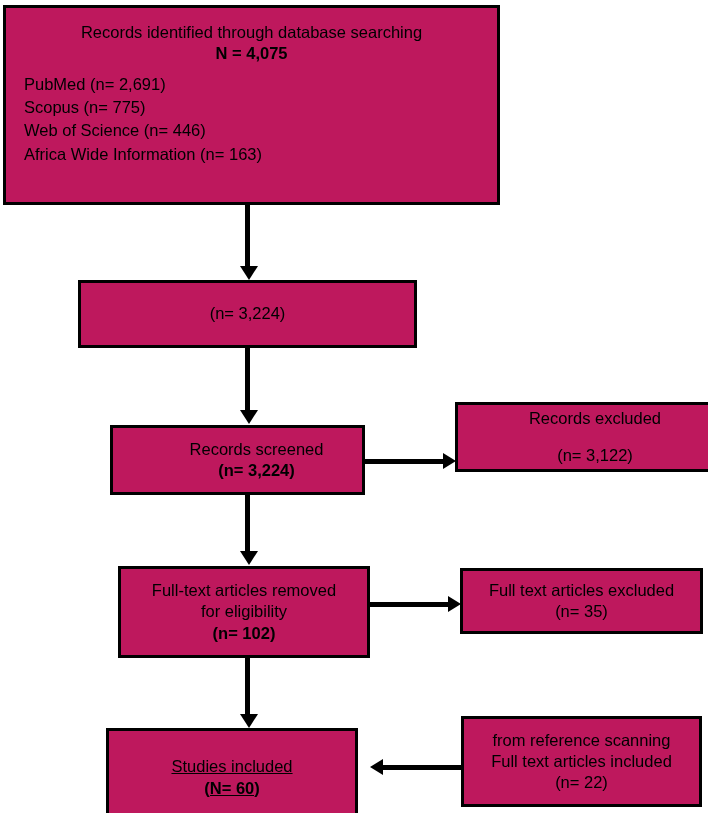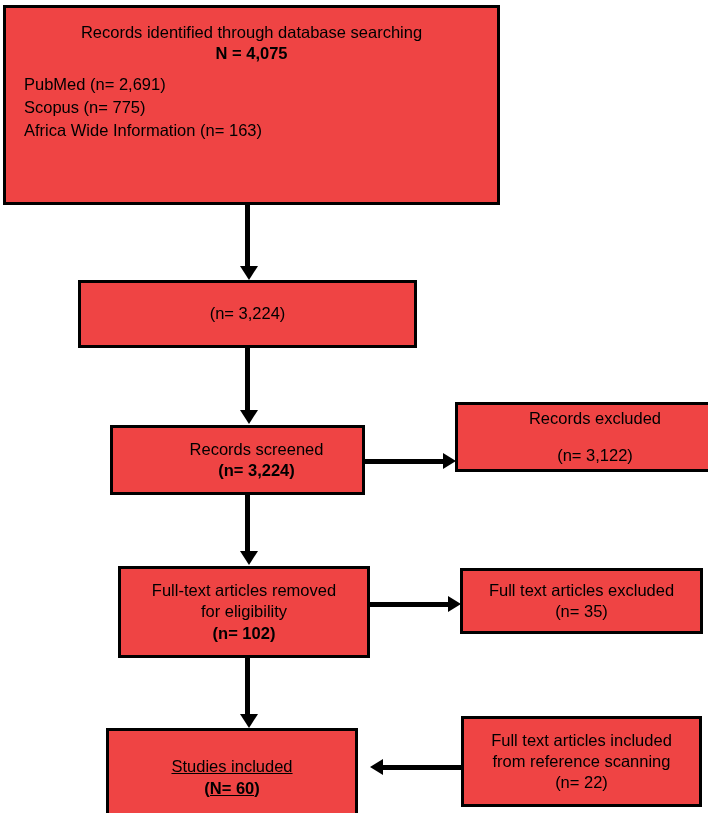--- a/index.html
+++ b/index.html
@@ -16,21 +16,21 @@
     position: relative;
     width: 708px;
     height: 813px;
     background: #ffffff;
     overflow: hidden;
   }
   .box {
     position: absolute;
     box-sizing: border-box;
     border: 3px solid #000000;
-    background: #ef4444;
+    background: #be185d;
     display: flex;
     flex-direction: column;
     justify-content: center;
     align-items: center;
     text-align: center;
     line-height: 1.28;
   }
   .box.topleft {
     justify-content: flex-start;
     align-items: stretch;
@@ -159,20 +159,21 @@
 <div id="canvas">
 
   <div class="box topleft" id="box-identification">
     <div class="head">
       <span class="ln">Records identified through database searching</span>
       <span class="ln bold">N = 4,075</span>
     </div>
     <div class="sources">
       <span class="ln">PubMed (n= 2,691)</span>
       <span class="ln">Scopus (n= 775)</span>
+      <span class="ln">Web of Science (n= 446)</span>
       <span class="ln">Africa Wide Information (n= 163)</span>
     </div>
   </div>
 
   <div class="conn" id="conn-1">
     <div class="vstem"></div>
     <div class="arrow-down"></div>
   </div>
 
   <div class="box" id="box-duplicates">
@@ -229,18 +230,18 @@
     <span class="ln">Studies included</span>
     <span class="ln bold">(N= 60)</span>
   </div>
 
   <div class="conn" id="conn-7">
     <div class="hstem"></div>
     <div class="arrow-left"></div>
   </div>
 
   <div class="box" id="box-reference-scanning">
+    <span class="ln">from reference scanning</span>
     <span class="ln">Full text articles included</span>
-    <span class="ln">from reference scanning</span>
     <span class="ln">(n= 22)</span>
   </div>
 
 </div>
 
 </body></html>

